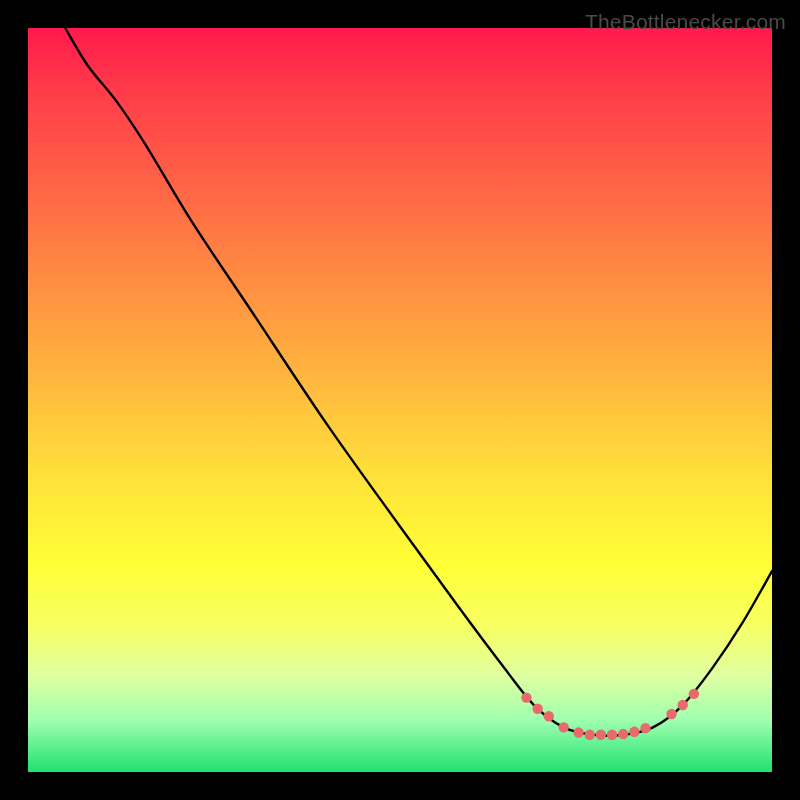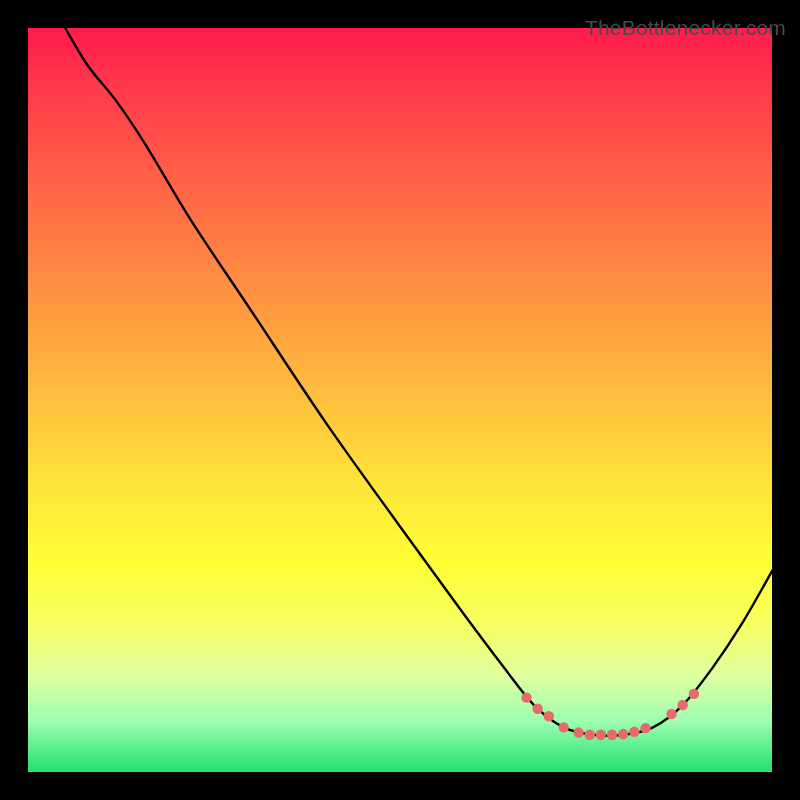--- a/index.html
+++ b/index.html
@@ -34,21 +34,21 @@
       #ffe03a 60%,
       #ffff36 72%,
       #f8ff60 80%,
       #e0ffa0 87%,
       #a0ffb0 93%,
       #20e070 100%
     );
   }
   .watermark {
     position: absolute;
-    top: 16px;
+    top: 10px;
     right: 14px;
     color: #4a4a4a;
     font-size: 21px;
     letter-spacing: 0.2px;
     font-weight: 500;
   }
   svg.curve {
     position: absolute;
     left: 0;
     top: 0;

